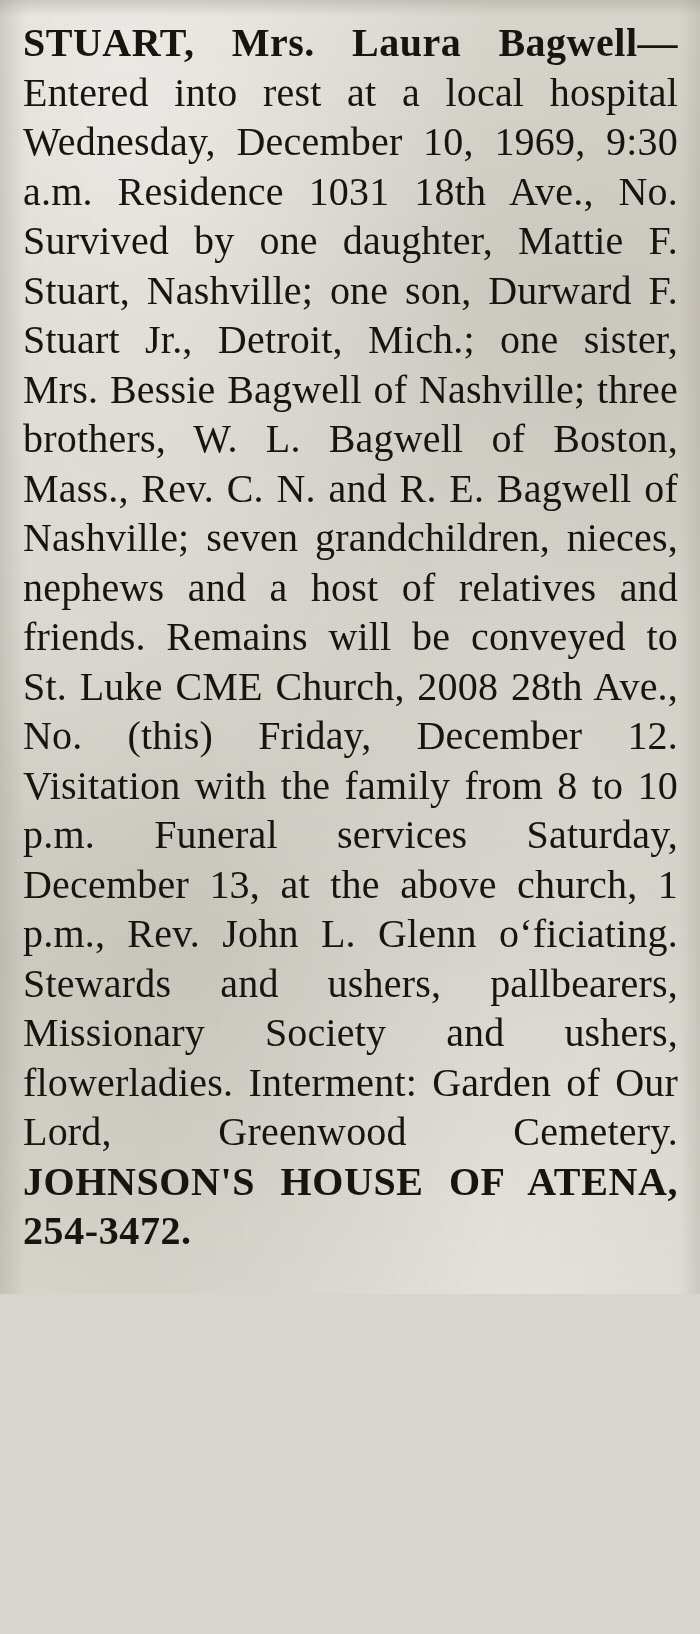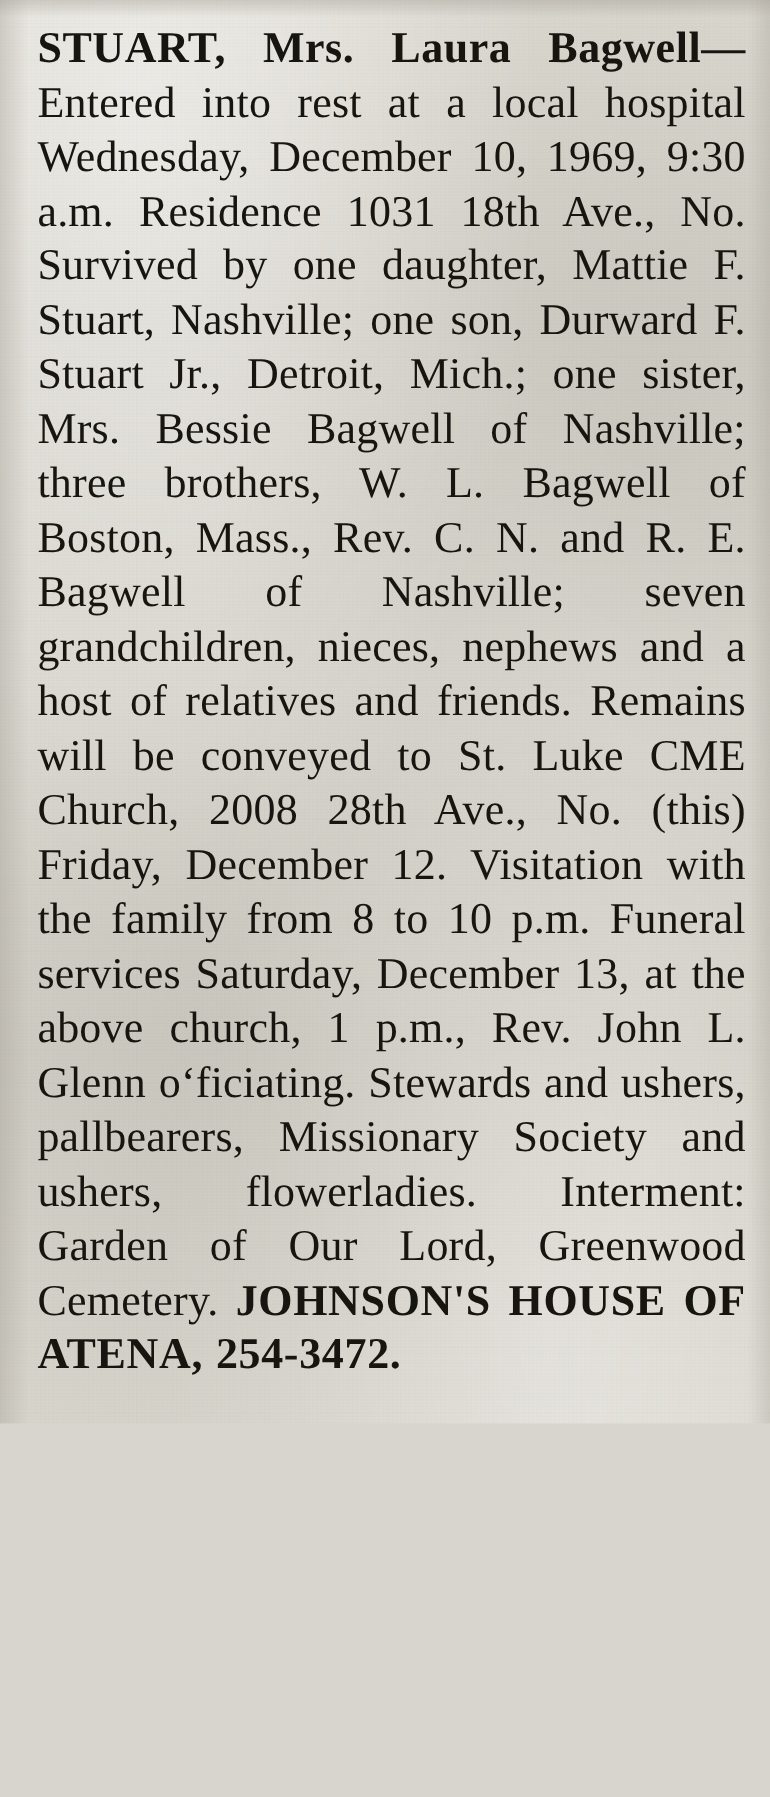--- a/index.html
+++ b/index.html
@@ -12,21 +12,21 @@
     background: #d8d5ce;
     font-family: "Liberation Serif", serif;
     overflow: hidden;
   }
   
   .clipping {
     position: relative;
     width: 700px;
     height: 1294px;
     box-sizing: border-box;
-    padding: 18px 22px 10px 34px;
+    padding: 18px 22px 10px 23px;
     background:
       radial-gradient(ellipse at 18% 8%, rgba(255,255,255,0.45) 0%, rgba(255,255,255,0) 45%),
       radial-gradient(ellipse at 85% 30%, rgba(120,115,105,0.13) 0%, rgba(120,115,105,0) 50%),
       radial-gradient(ellipse at 30% 72%, rgba(120,115,105,0.12) 0%, rgba(120,115,105,0) 55%),
       radial-gradient(ellipse at 70% 95%, rgba(255,255,255,0.3) 0%, rgba(255,255,255,0) 50%),
       linear-gradient(180deg, #dedbd3 0%, #d6d3cb 22%, #dcd9d1 48%, #d3d0c7 74%, #dbd8d0 100%);
     filter: none;
   }
   .noise {
     position: absolute;

